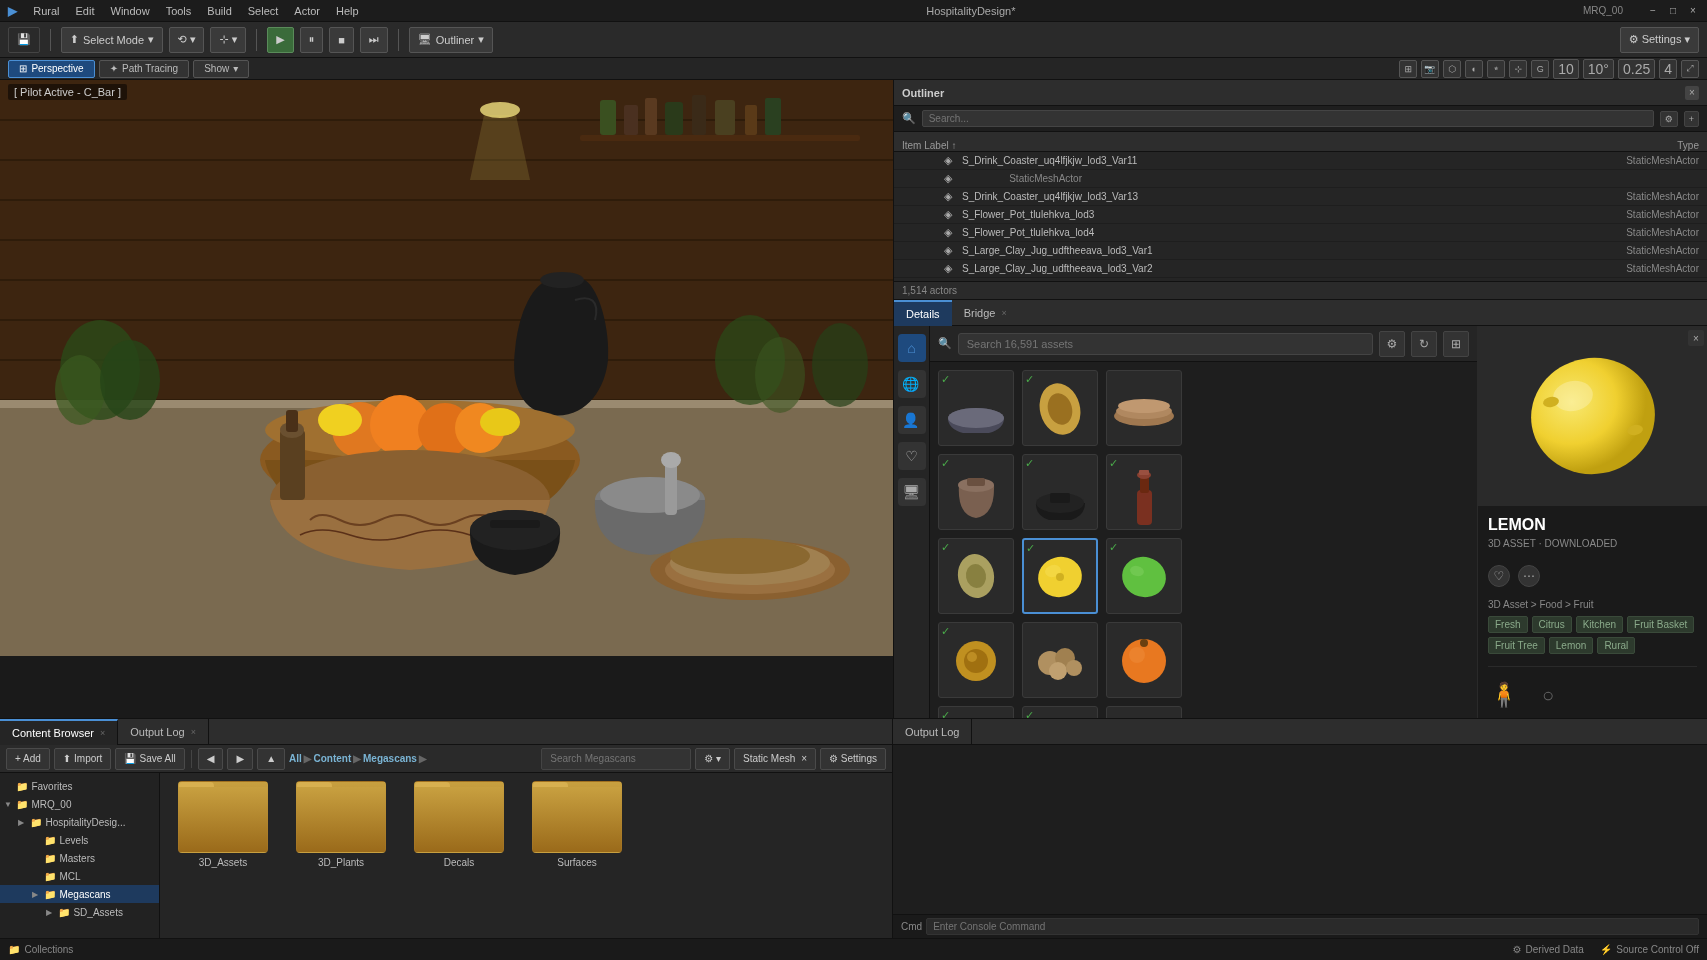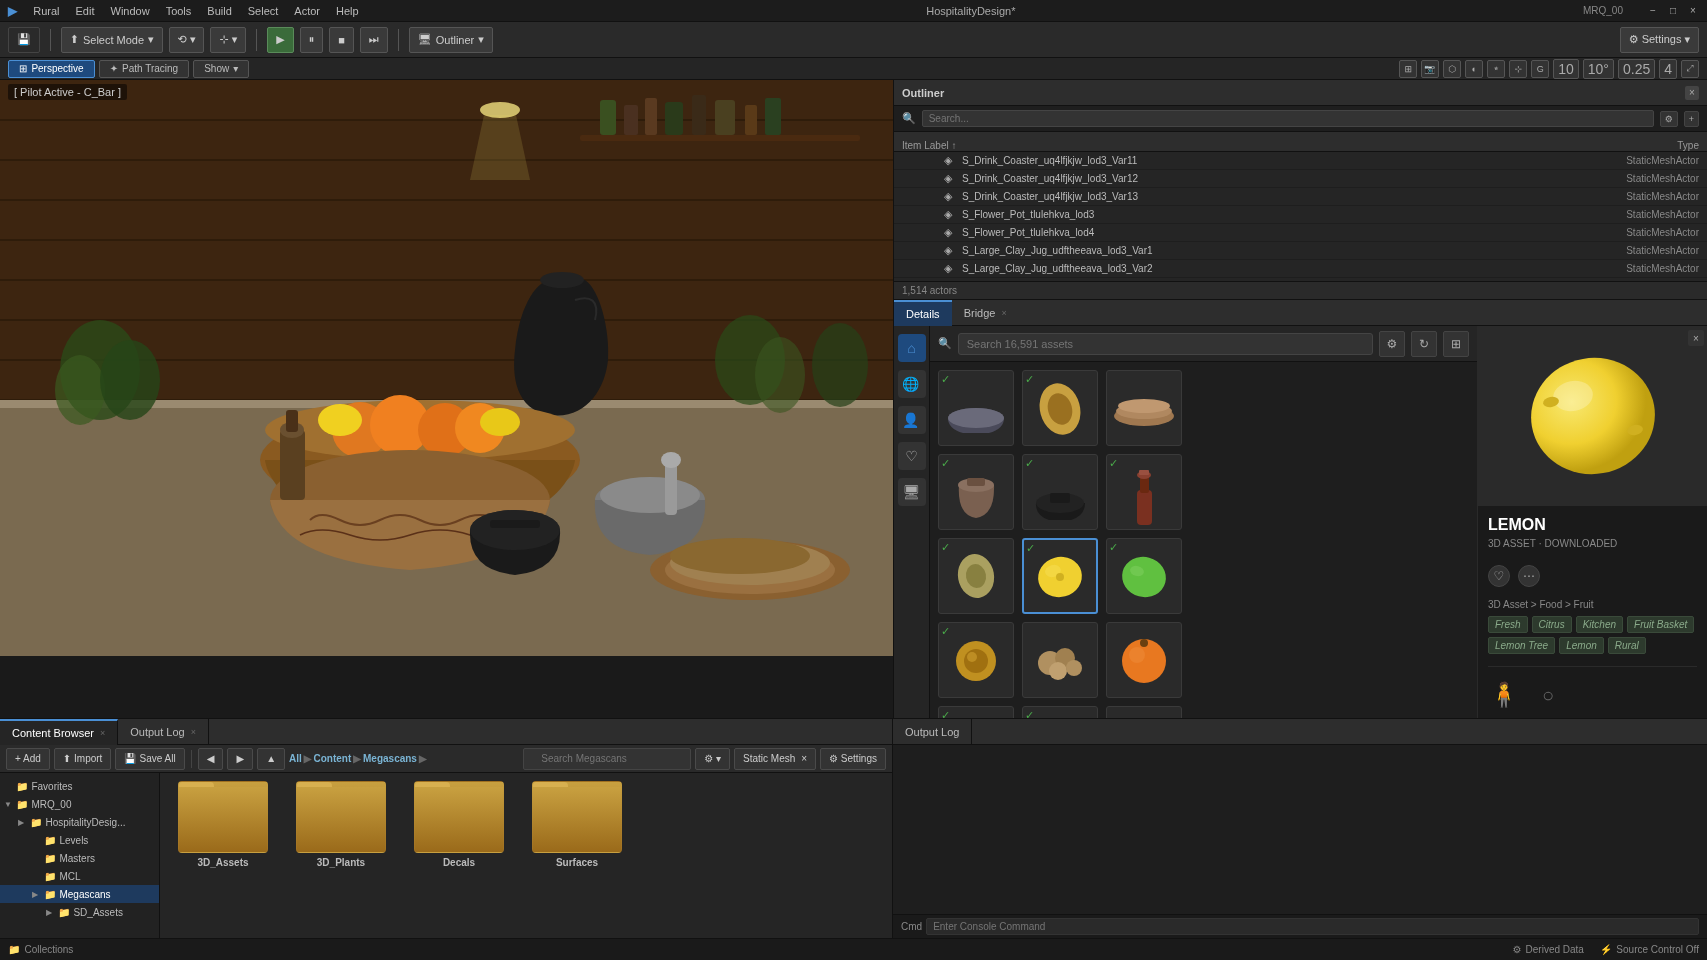--- a/index.html
+++ b/index.html
@@ -548,21 +548,20 @@
       flex-wrap: wrap;
       gap: 4px;
     }
     .detail-tag {
       background: #2d3a2d;
       border: 1px solid #3a4a3a;
       color: #8aaa8a;
       font-size: 10px;
       padding: 2px 6px;
       border-radius: 2px;
-      font-style: italic;
     }
     .detail-humans {
       display: flex;
       gap: 12px;
       margin-bottom: 12px;
       padding-top: 8px;
       border-top: 1px solid #2a2a2a;
     }
     .detail-human-item {
       display: flex;
@@ -697,21 +696,21 @@
       align-items: center;
       gap: 3px;
     }
     .cb-search {
       flex: 1;
       height: 22px;
       background: #333;
       border: 1px solid #444;
       color: #ccc;
       font-size: 10px;
-      padding: 0 17px;
+      padding: 0 8px;
       border-radius: 2px;
       outline: none;
     }
     .cb-path {
       display: flex;
       align-items: center;
       gap: 2px;
       font-size: 10px;
       color: #aaa;
       font-weight: bold;
@@ -755,21 +754,20 @@
       align-content: flex-start;
     }
     #cb-assets::-webkit-scrollbar { width: 4px; }
     #cb-assets::-webkit-scrollbar-thumb { background: #444; }
     .cb-folder {
       width: 110px;
       display: flex;
       flex-direction: column;
       align-items: center;
       cursor: pointer;
-      font-weight: bold;
     }
     .folder-icon-wrap {
       width: 90px;
       height: 72px;
       background: linear-gradient(180deg, #c8a040 0%, #a07020 100%);
       border-radius: 4px;
       border: 1px solid transparent;
       position: relative;
       overflow: hidden;
     }
@@ -1110,21 +1108,20 @@
             <span class="expand-arrow"></span>
             <span class="outliner-icon">◈</span>
             <span class="outliner-item-name">S_Drink_Coaster_uq4lfjkjw_lod3_Var11</span>
             <span class="outliner-item-type">StaticMeshActor</span>
           </div>
           <div class="outliner-item">
             <span class="tree-indent"></span>
             <span class="tree-indent"></span>
             <span class="expand-arrow"></span>
             <span class="outliner-icon">◈</span>
-            <span class="outliner-item-name">S_Drink_Coaster_uq4lfjkjw_lod3_Var12</span>
             <span class="outliner-item-type">StaticMeshActor</span>
           </div>
           <div class="outliner-item">
             <span class="tree-indent"></span>
             <span class="tree-indent"></span>
             <span class="expand-arrow"></span>
             <span class="outliner-icon">◈</span>
             <span class="outliner-item-name">S_Drink_Coaster_uq4lfjkjw_lod3_Var13</span>
             <span class="outliner-item-type">StaticMeshActor</span>
           </div>
@@ -1424,21 +1421,21 @@
               <button class="detail-action-btn">⋯</button>
             </div>
 
             <div class="detail-tags-section">
               <div class="detail-categories">3D Asset &gt; Food &gt; Fruit</div>
               <div class="detail-tags" id="tags-container">
               <span class="detail-tag">Fresh</span>
                   <span class="detail-tag">Citrus</span>
                   <span class="detail-tag">Kitchen</span>
                   <span class="detail-tag">Fruit Basket</span>
-                  <span class="detail-tag">Lemon Tree</span>
+                  <span class="detail-tag">Fruit Tree</span>
                   <span class="detail-tag">Lemon</span>
                   <span class="detail-tag">Rural</span>
                 </div>
             </div>
 
             <div class="detail-humans">
               <div class="detail-human-item">
                 <div class="human-icon">🧍</div>
                 <div class="human-label">Size</div>
               </div>

